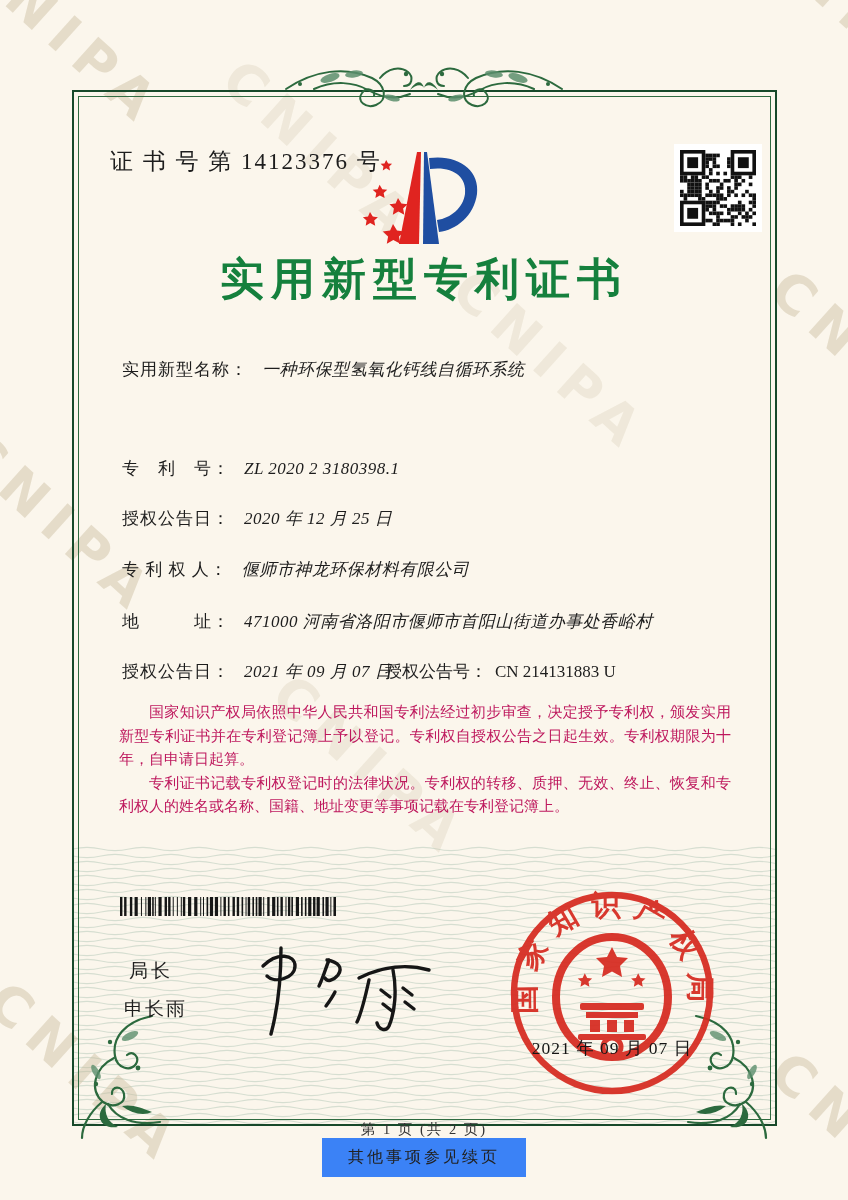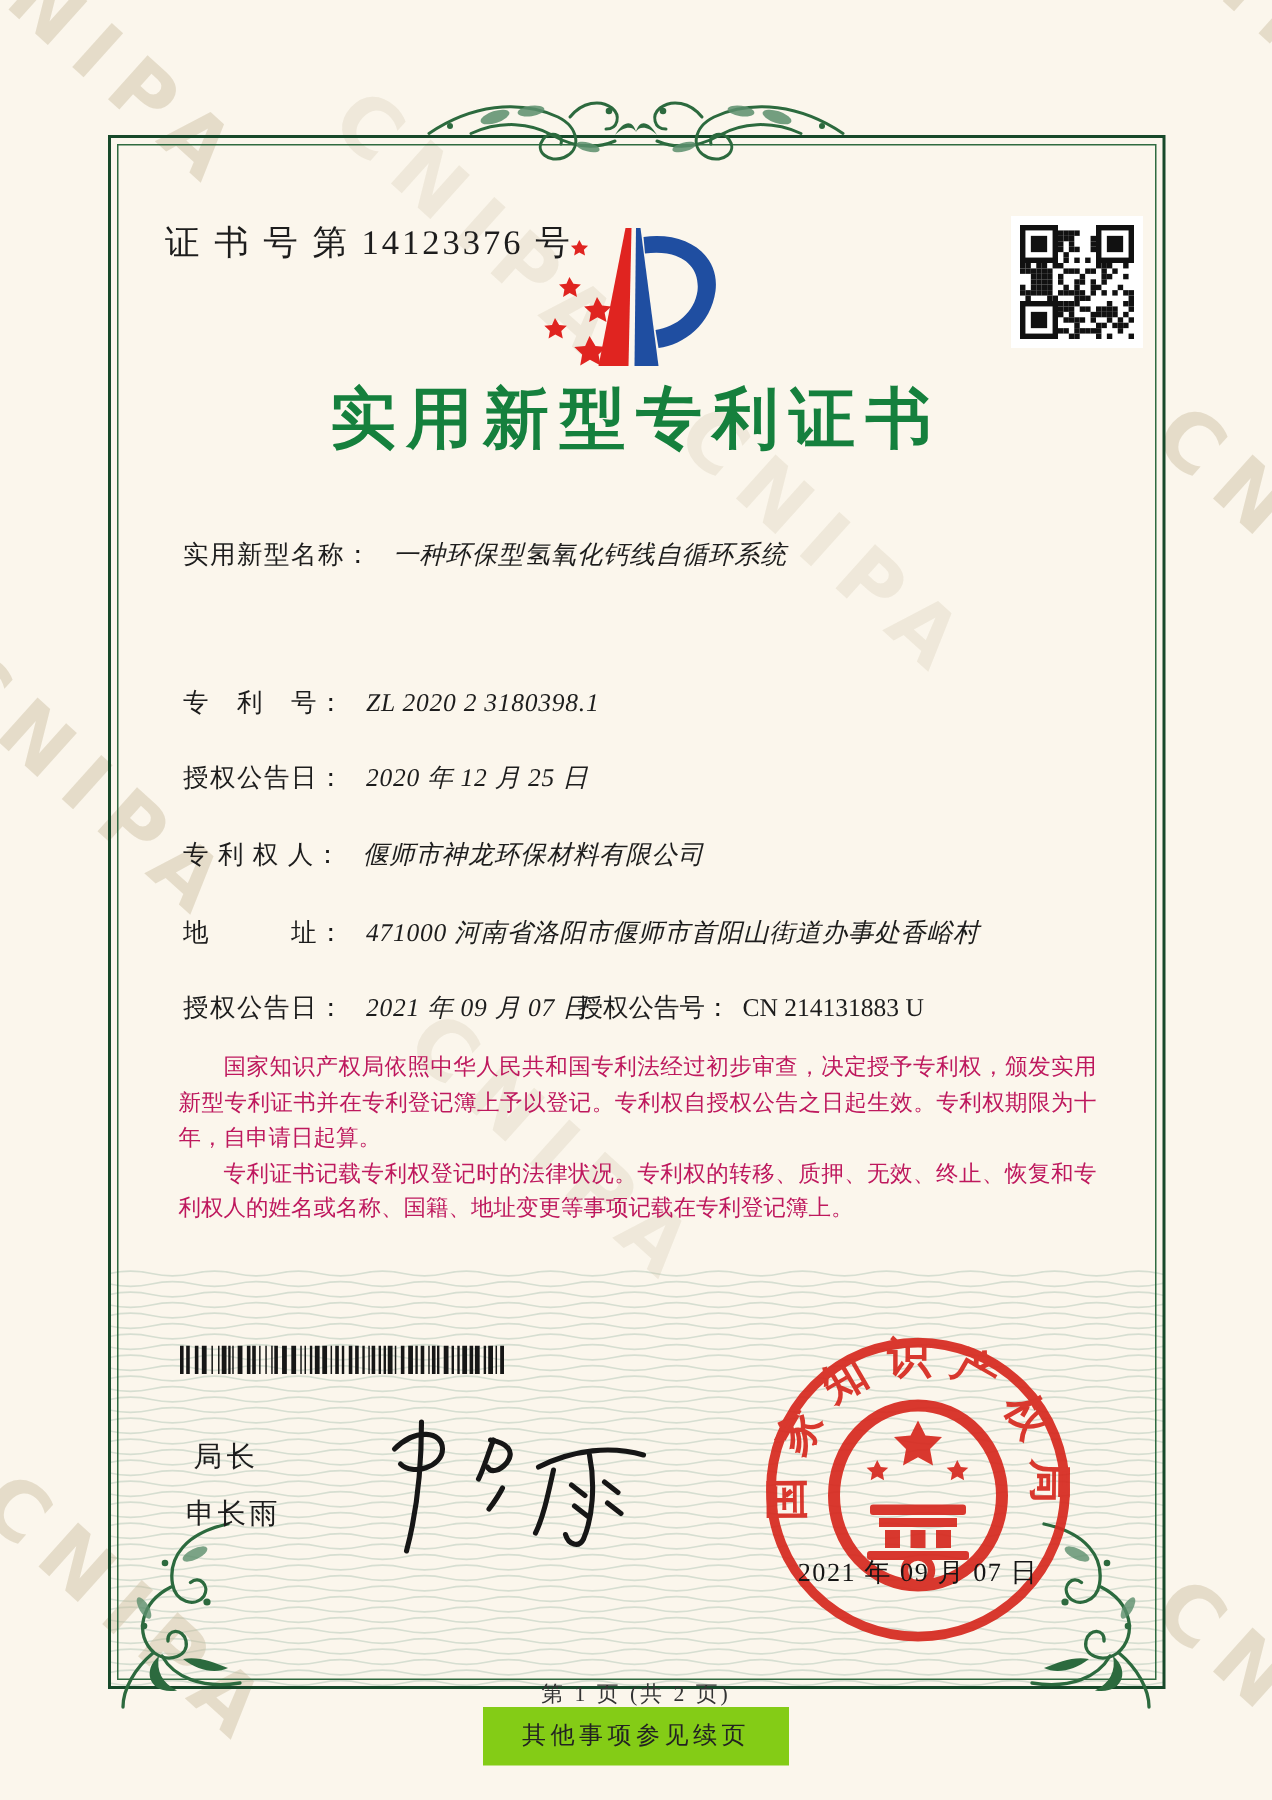--- a/index.html
+++ b/index.html
@@ -65,21 +65,21 @@
   .seal-date{
     position:absolute;left:500px;top:1036px;width:224px;z-index:7;
     text-align:center;font-size:17.5px;letter-spacing:1px;color:#151515;
   }
   .page-num{
     position:absolute;left:0;top:1084px;width:848px;z-index:5;
     text-align:center;font-size:14.5px;letter-spacing:2px;color:#333;margin-top:36px;
   }
   .cont-note{
     position:absolute;left:50%;top:1138px;transform:translateX(-50%);z-index:5;
-    background:#84cc16;padding:9px 26px;font-size:16px;letter-spacing:3px;color:#222;
+    background:#3b82f6;padding:9px 26px;font-size:16px;letter-spacing:3px;color:#222;
   }
 </style>
 </head>
 <body>
 
 <div class="page">
 
   <span class="wm" style="left:-55px;top:4px">CNIPA</span>
   <span class="wm" style="left:712px;top:-40px">CNIPA</span>
   <span class="wm faint" style="left:200px;top:120px">CNIPA</span>

